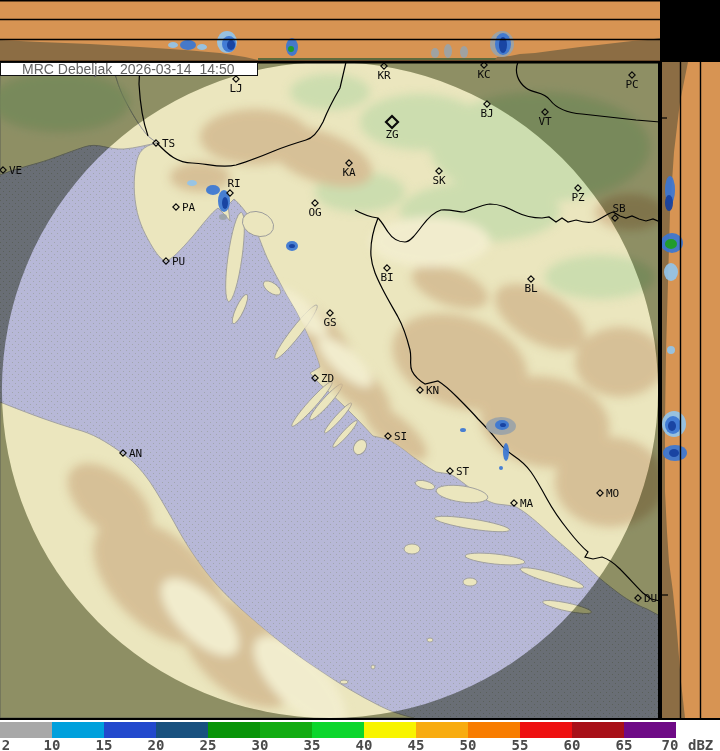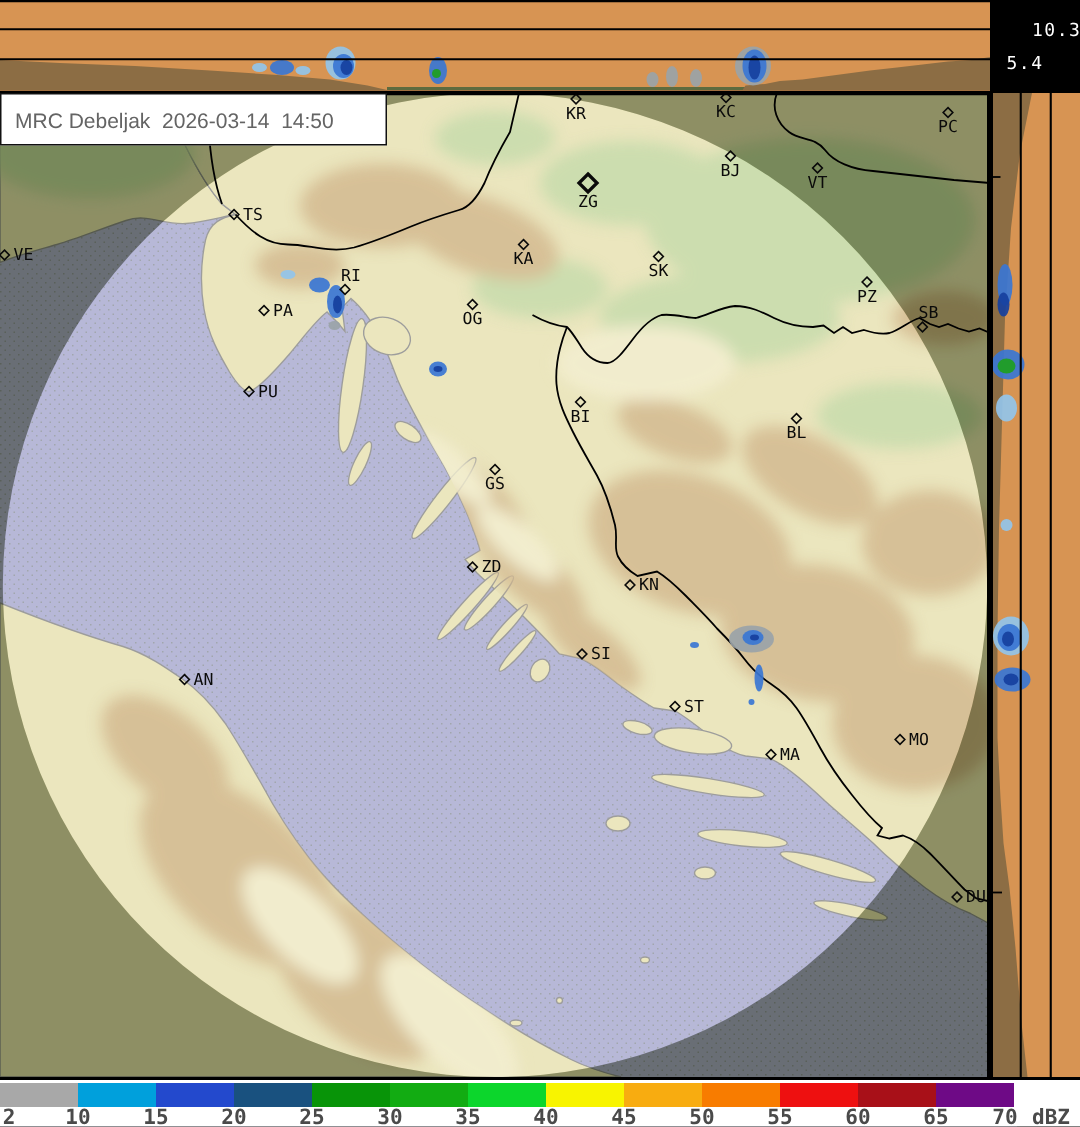--- a/index.html
+++ b/index.html
@@ -10,24 +10,24 @@
   
   #corner-box{position:absolute;left:660px;top:0;width:60px;height:62px;background:#000;color:#fff;}
   #corner-box .h1{position:absolute;left:28px;top:13px;font-size:12px;letter-spacing:1px;}
   #corner-box .h2{position:absolute;left:11px;top:35px;font-size:12px;letter-spacing:1px;}
   
   #side-strip{position:absolute;left:662px;top:62px;width:58px;height:656px;}
   #side-border{position:absolute;left:659px;top:62px;width:3px;height:656px;background:#000;}
   
   #map-area{position:absolute;left:0;top:62px;width:660px;height:656px;}
   
-  #title-box{position:absolute;left:0;top:62px;width:258px;height:35px;background:#fff;
+  #title-box{position:absolute;left:0;top:62px;width:258px;height:14px;background:#fff;
      border:1px solid #111;box-sizing:border-box;display:flex;align-items:center;
      font-family:"Liberation Sans", sans-serif;font-size:14px;color:#646464;
-     padding-left:9px;white-space:pre;}
+     padding-left:21px;white-space:pre;}
   
   #scale-bar{position:absolute;left:0;top:718px;width:720px;height:33px;background:#fff;border-top:2px solid #000;box-sizing:border-box;}
   #scale-swatches{position:absolute;left:0;top:2px;height:16px;display:flex;}
   #scale-swatches .sw{height:16px;}
   #scale-labels{position:absolute;left:0;top:17px;width:720px;height:16px;}
   #scale-labels span{position:absolute;top:0;transform:translateX(-50%);
      font-size:14px;font-weight:bold;color:#4a4a4a;}
   #scale-labels .unit{transform:none;}
   svg{display:block;}
   text.city{font-family:"DejaVu Sans Mono", monospace;font-size:11px;fill:#0a0a0a;}
@@ -59,24 +59,20 @@
           <ellipse cx="503" cy="44" rx="8" ry="11" fill="#3a76d4" opacity="0.92"></ellipse>
           <ellipse cx="503" cy="45" rx="4" ry="8" fill="#16409e" opacity="0.92"></ellipse>
         </g>
       <line x1="0" y1="19.5" x2="660" y2="19.5" stroke="#000" stroke-width="1.4"></line>
       <line x1="0" y1="39.5" x2="660" y2="39.5" stroke="#000" stroke-width="1.4"></line>
       <line x1="0" y1="0.75" x2="660" y2="0.75" stroke="#000" stroke-width="1.5"></line>
       <line x1="0" y1="61.25" x2="660" y2="61.25" stroke="#000" stroke-width="1.5"></line>
     </svg>
   </div>
 
-  <div id="corner-box">
-    <span class="h1">10.3</span>
-    <span class="h2">5.4</span>
-  </div>
 
   <div id="map-area">
     <svg width="660" height="656" viewBox="0 0 660 656">
       <defs>
         <filter id="blur6" x="-40%" y="-40%" width="180%" height="180%">
             <feGaussianBlur stdDeviation="5"></feGaussianBlur>
           </filter>
         <pattern id="seadots" patternUnits="userSpaceOnUse" width="6" height="6">
           <rect x="0" y="0" width="1" height="1" fill="#6e7a62" opacity="0.45"></rect>
           <rect x="3" y="3" width="1" height="1" fill="#6e7a62" opacity="0.45"></rect>

